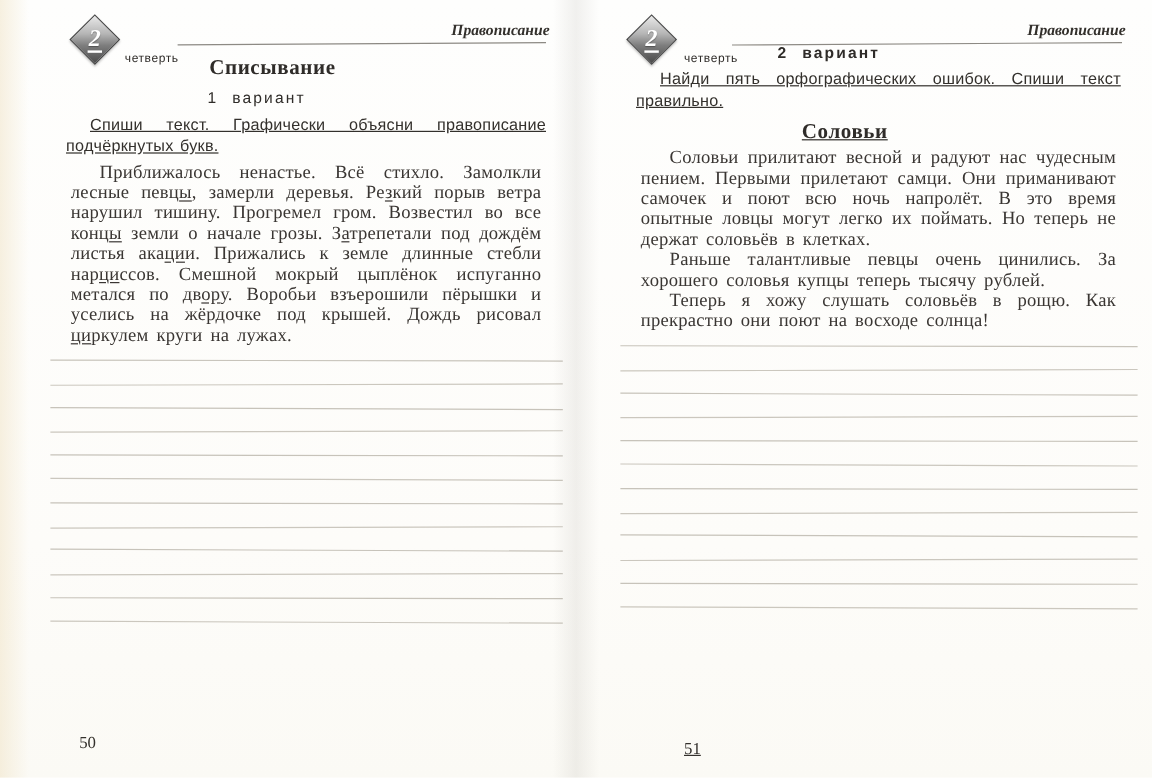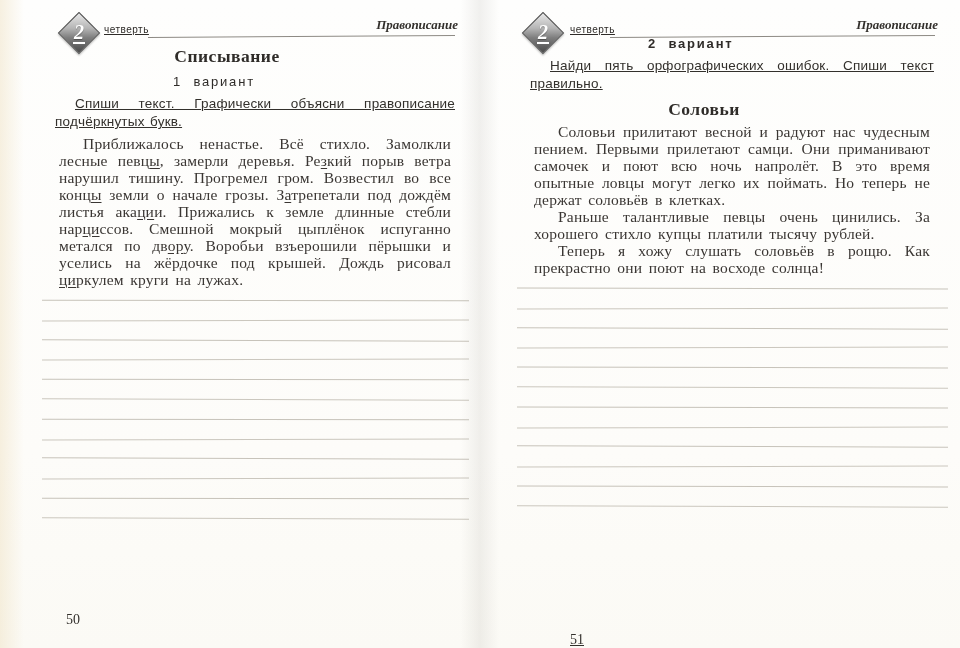--- a/index.html
+++ b/index.html
@@ -41,23 +41,23 @@
   }
   .page--right .diamond { left:48px; }
   .dnum {
     transform:rotate(-45deg);
     font:italic bold 20px/1 "Liberation Serif",serif;
     color:#ffffff; text-shadow:0 1px 1px rgba(0,0,0,0.35);
     display:inline-block; text-align:center;
   }
   .dnum::after { content:""; display:block; width:12px; height:2px; background:#ffffff; margin:0 auto; }
   .qlabel {
-    position:absolute; top:24px; left:104px;
+    position:absolute; top:44px; left:104px;
     font:400 10px/12px "Liberation Sans",sans-serif;
-    color:#2e2b28; letter-spacing:0.5px;text-decoration:underline;
+    color:#2e2b28; letter-spacing:0.5px;
   }
   .page--right .qlabel { left:90px; }
   .head-rule {
     position:absolute; top:36px; left:148px; right:25px;
     border-top:1px solid #8d8a84; transform:rotate(-0.35deg);
   }
   .page--right .head-rule { left:130px; }
   .running-head {
     position:absolute; top:17px; right:22px;
     font:italic bold 13px/16px "Liberation Serif",serif;
@@ -66,21 +66,21 @@
 
   
   .content { position:absolute; top:0; left:55px; right:25px; }
   .page--right .content { left:50px; right:26px; }
 
   .section-title {
     margin:46px 0 0 0; text-align:center; transform:translateX(-28px);
     font:bold 17.5px/20px "Liberation Serif",serif; color:#2f2c29;
     letter-spacing:0.5px;
   }
-  .page--right .section-title { margin-top:6px; }
+  .page--right .section-title { margin-top:6px;text-decoration:underline; }
   .variant {
     margin:8px 0 0 118px;
     font:400 13px/15px "Liberation Sans",sans-serif;
     color:#2f2c29; letter-spacing:1.8px; word-spacing:6px;
   }
   .page--right .variant { margin-top:36px;font-weight:bold; }
   .instruction {
     margin:6px 0 0 0;
     font:400 13.5px/18px "Liberation Sans",sans-serif;
     color:#33302c; text-align:justify; text-indent:20px;
@@ -101,21 +101,21 @@
     transform:rotate(0.1deg);
   }
   .rule:nth-child(even) { transform:rotate(-0.15deg); background:#cbc7be; }
   .rule:nth-child(3n)  { transform:rotate(0.22deg); }
   .rule:first-child { margin-top:4px; }
 
   .pagenum {
     position:absolute; bottom:20px; left:66px;
     font:400 14px/16px "Liberation Serif",serif; color:#33302c;
   }
-  .page--right .pagenum { left:90px; bottom:0;text-decoration:underline; }
+  .page--right .pagenum { left:90px; bottom:15px;text-decoration:underline; }
 </style>
 </head>
 <body>
 
 <div class="spread">
 
   <div class="page page--left">
     <div class="page-head">
       <div class="diamond">
         <span class="dnum">2</span>
@@ -158,21 +158,21 @@
       <div class="head-rule"></div>
       <span class="running-head">Правописание</span>
     </div>
 
     <div class="content">
       <div class="variant">2 вариант</div>
       <p class="instruction">Найди пять орфографических ошибок. Спиши текст правильно.</p>
       <h2 class="section-title">Соловьи</h2>
       <div class="passage">
           <p>Соловьи прилитают весной и радуют нас чудесным пением. Первыми прилетают самци. Они приманивают самочек и поют всю ночь напролёт. В это время опытные ловцы могут легко их поймать. Но теперь не держат соловьёв в клетках.</p>
-          <p>Раньше талантливые певцы очень цинились. За хорошего стихло купцы платили тысячу рублей.</p>
+          <p>Раньше талантливые певцы очень цинились. За хорошего соловья купцы теперь тысячу рублей.</p>
           <p>Теперь я хожу слушать соловьёв в рощю. Как прекрастно они поют на восходе солнца!</p>
         </div>
       <div class="lines">
           <div class="rule"></div>
           <div class="rule"></div>
           <div class="rule"></div>
           <div class="rule"></div>
           <div class="rule"></div>
           <div class="rule"></div>
           <div class="rule"></div>

